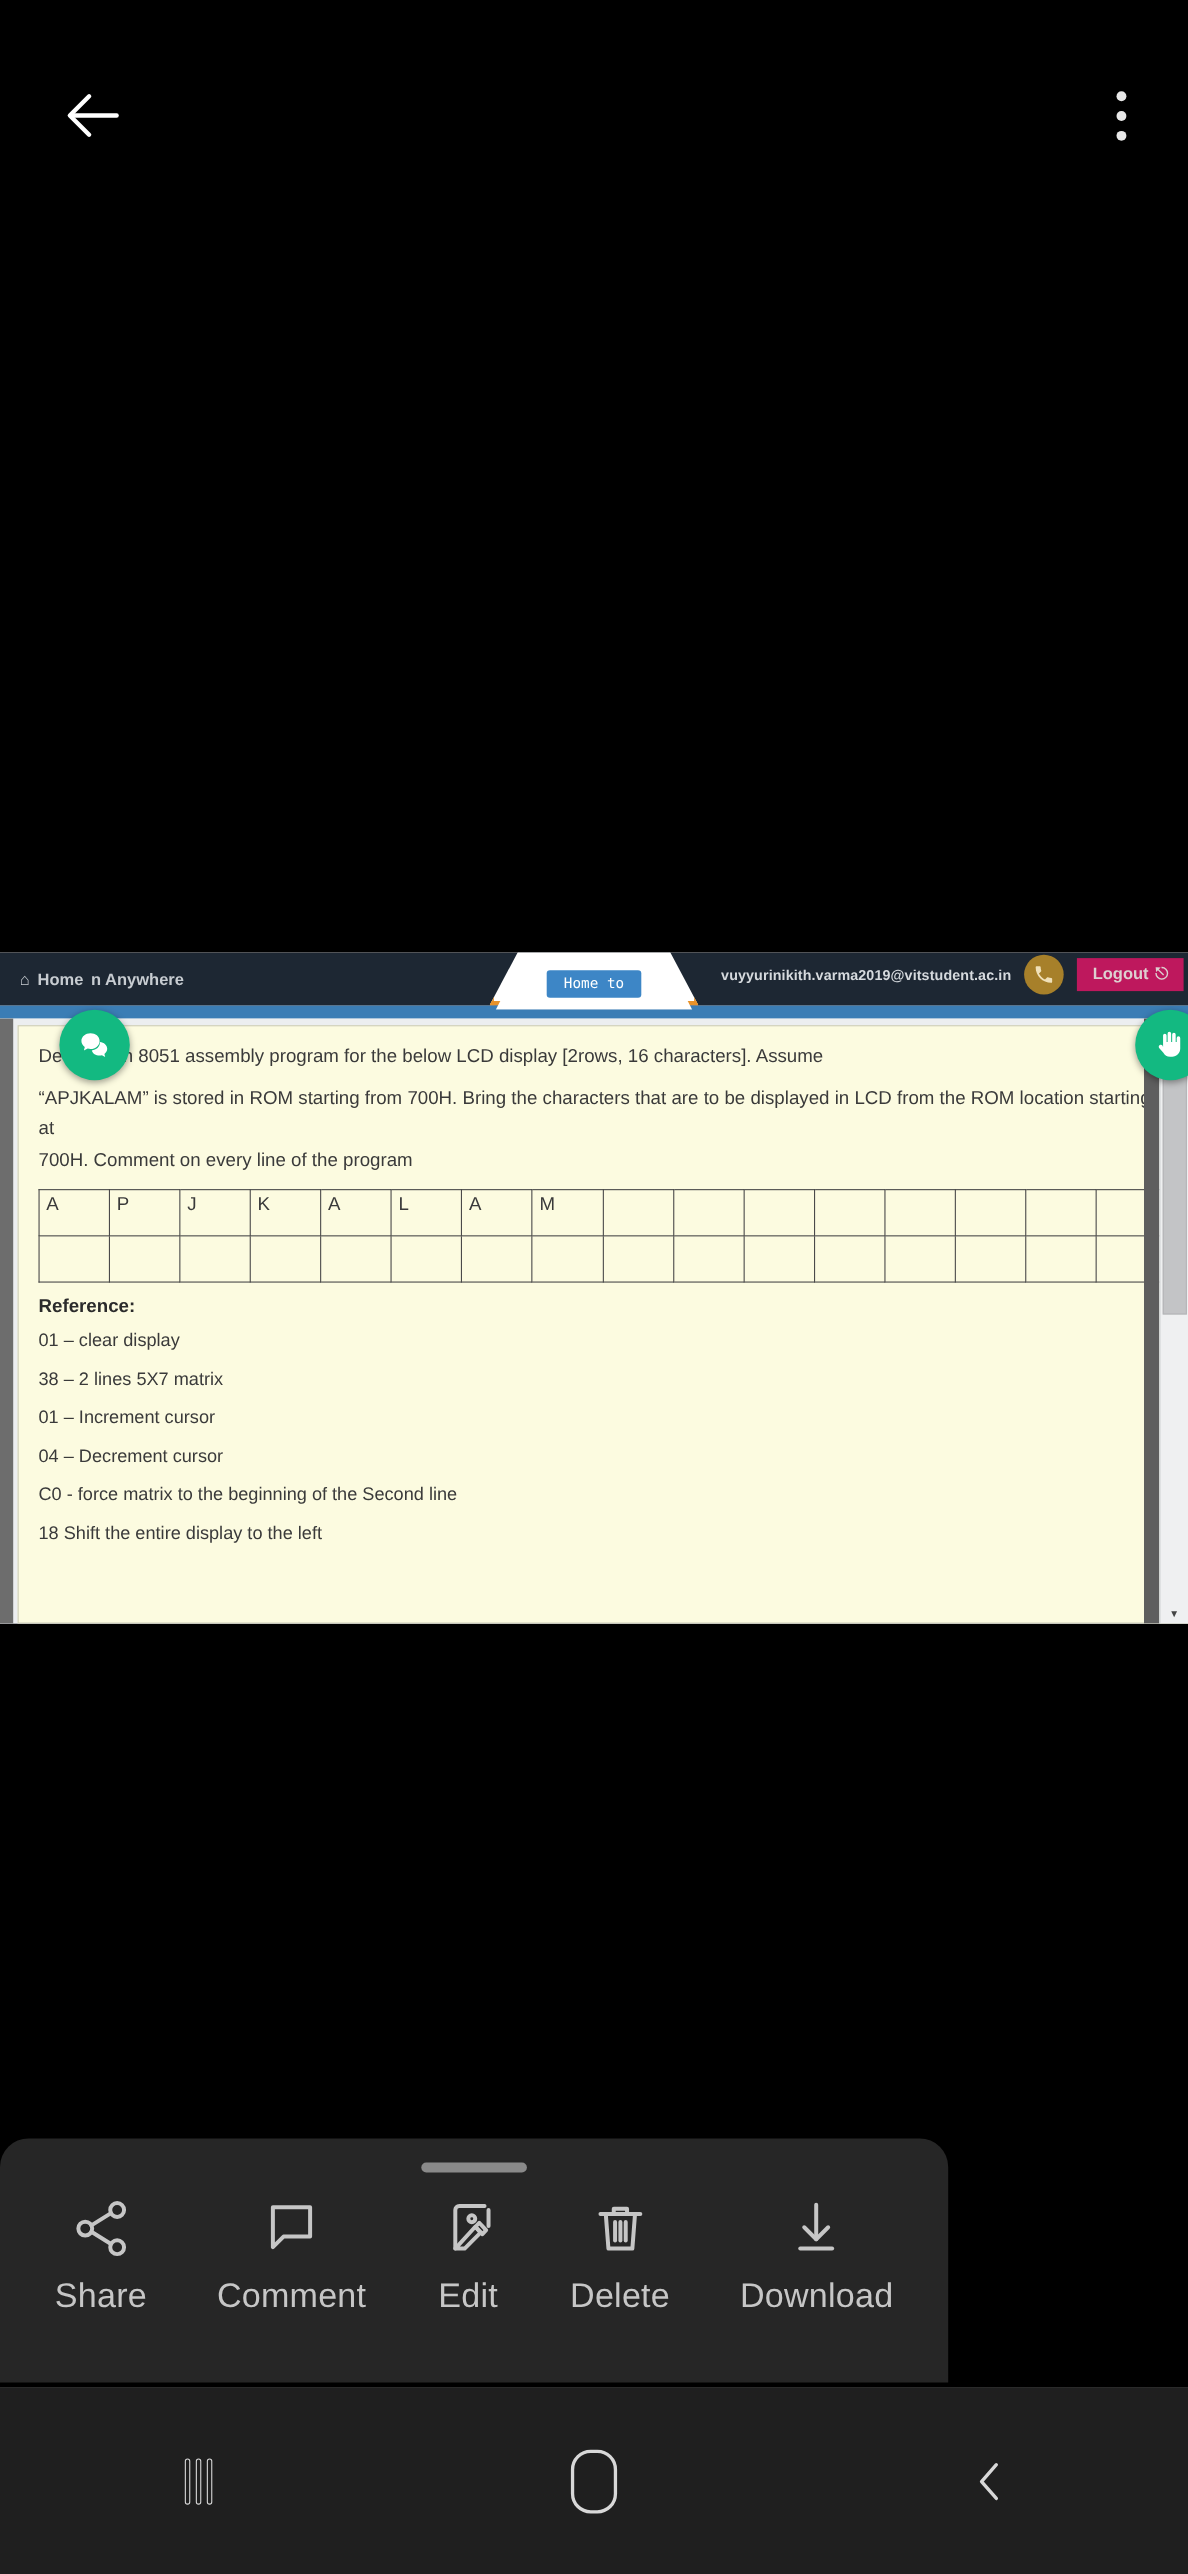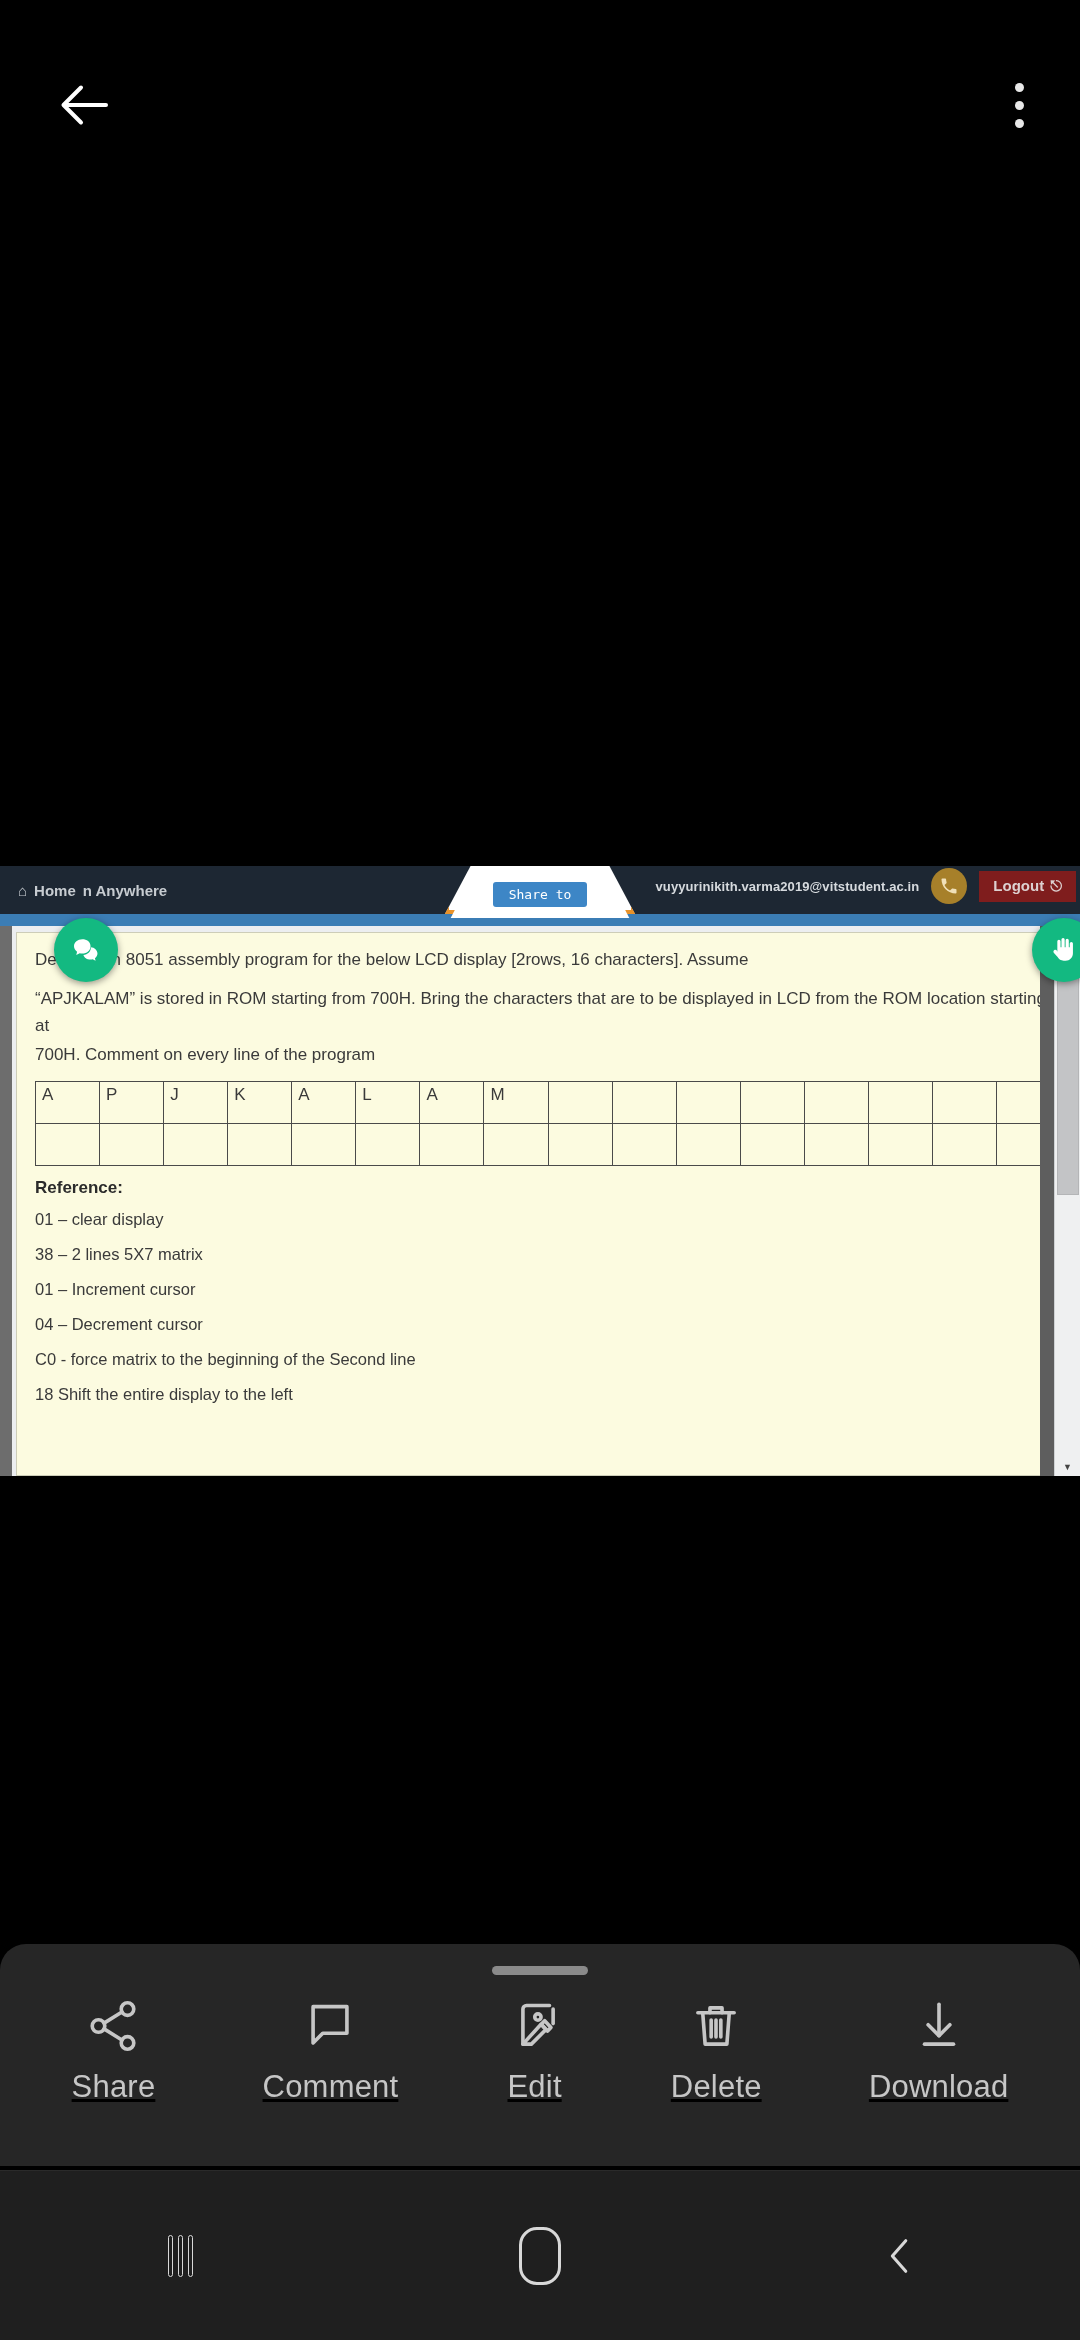--- a/index.html
+++ b/index.html
@@ -52,21 +52,21 @@
   .nav-right {
     position: absolute; right: 0; top: 0; height: 40px;
     display: flex; align-items: center; gap: 12px; padding-right: 4px;
   }
   .nav-email { font-size: 13px; font-weight: bold; color: #d6dade; letter-spacing: .1px; }
   .call-circle {
     width: 36px; height: 36px; border-radius: 50%;
     background: #a7802a; display: flex; align-items: center; justify-content: center;
   }
   .logout-btn {
-    background: #7f1d1d; color: #ddd0d0; font-size: 15px; font-weight: bold;
+    background: #be185d; color: #ddd0d0; font-size: 15px; font-weight: bold;
     padding: 6px 14px 7px 14px; border: none; white-space: nowrap;
     display: flex; align-items: center; gap: 6px;
   }
   
   .jump-wrap {
     position: absolute; left: 50%; transform: translateX(-50%); top: -2px;
     width: 190px; height: 50px;
     background: #ffffff;
     border-left: 4px solid #e8922a; border-right: 4px solid #e8922a;
     border-bottom: 4px solid #e8922a;
@@ -153,24 +153,23 @@
     display: flex; align-items: center; justify-content: center;
     box-shadow: 0 2px 7px rgba(0,0,0,.4);
     z-index: 20;
   }
   .fab-chat { left: 54px; top: -8px; }
   .fab-hand { left: 1032px; top: -8px; }
 
   
   .action-sheet {
     position: absolute; left: 0; top: 1944px;
-    width: 1080px; height: 222px;
+    width: 862px; height: 222px;
     background: #262626;
     border-radius: 26px 26px 0 0;
-    text-decoration: underline;
   }
   .drag-handle {
     width: 96px; height: 9px; border-radius: 6px; background: #8a8a8a;
     margin: 22px auto 0 auto;
   }
   .actions {
     display: flex; align-items: flex-end; justify-content: space-around;
     padding: 22px 18px 0 18px;
   }
   .action { display: flex; flex-direction: column; align-items: center; gap: 14px; }
@@ -215,21 +214,21 @@
 
     <div class="web-navbar">
       <div class="nav-left">
         <span class="home-glyph">⌂</span>
         <span>Home</span>
         <span>n Anywhere</span>
       </div>
 
       <div class="jump-wrap"></div>
       <div class="jump-inner">
-        <button class="jump-btn">Share to</button>
+        <button class="jump-btn">Home to</button>
       </div>
 
       <div class="nav-right">
         <span class="nav-email">vuyyurinikith.varma2019@vitstudent.ac.in</span>
         <span class="call-circle">
           <svg width="20" height="20" viewBox="0 0 24 24" fill="#f0e0b8">
             <path d="M6.6 10.8c1.4 2.8 3.8 5.1 6.6 6.6l2.2-2.2c.3-.3.7-.4 1-.2 1.1.4 2.4.6 3.6.6.6 0 1 .4 1 1V20c0 .6-.4 1-1 1C10.6 21 3 13.4 3 4c0-.6.4-1 1-1h3.5c.6 0 1 .4 1 1 0 1.3.2 2.5.6 3.6.1.4 0 .8-.2 1.1l-2.3 2.1z"></path>
           </svg>
         </span>
         <button class="logout-btn">

